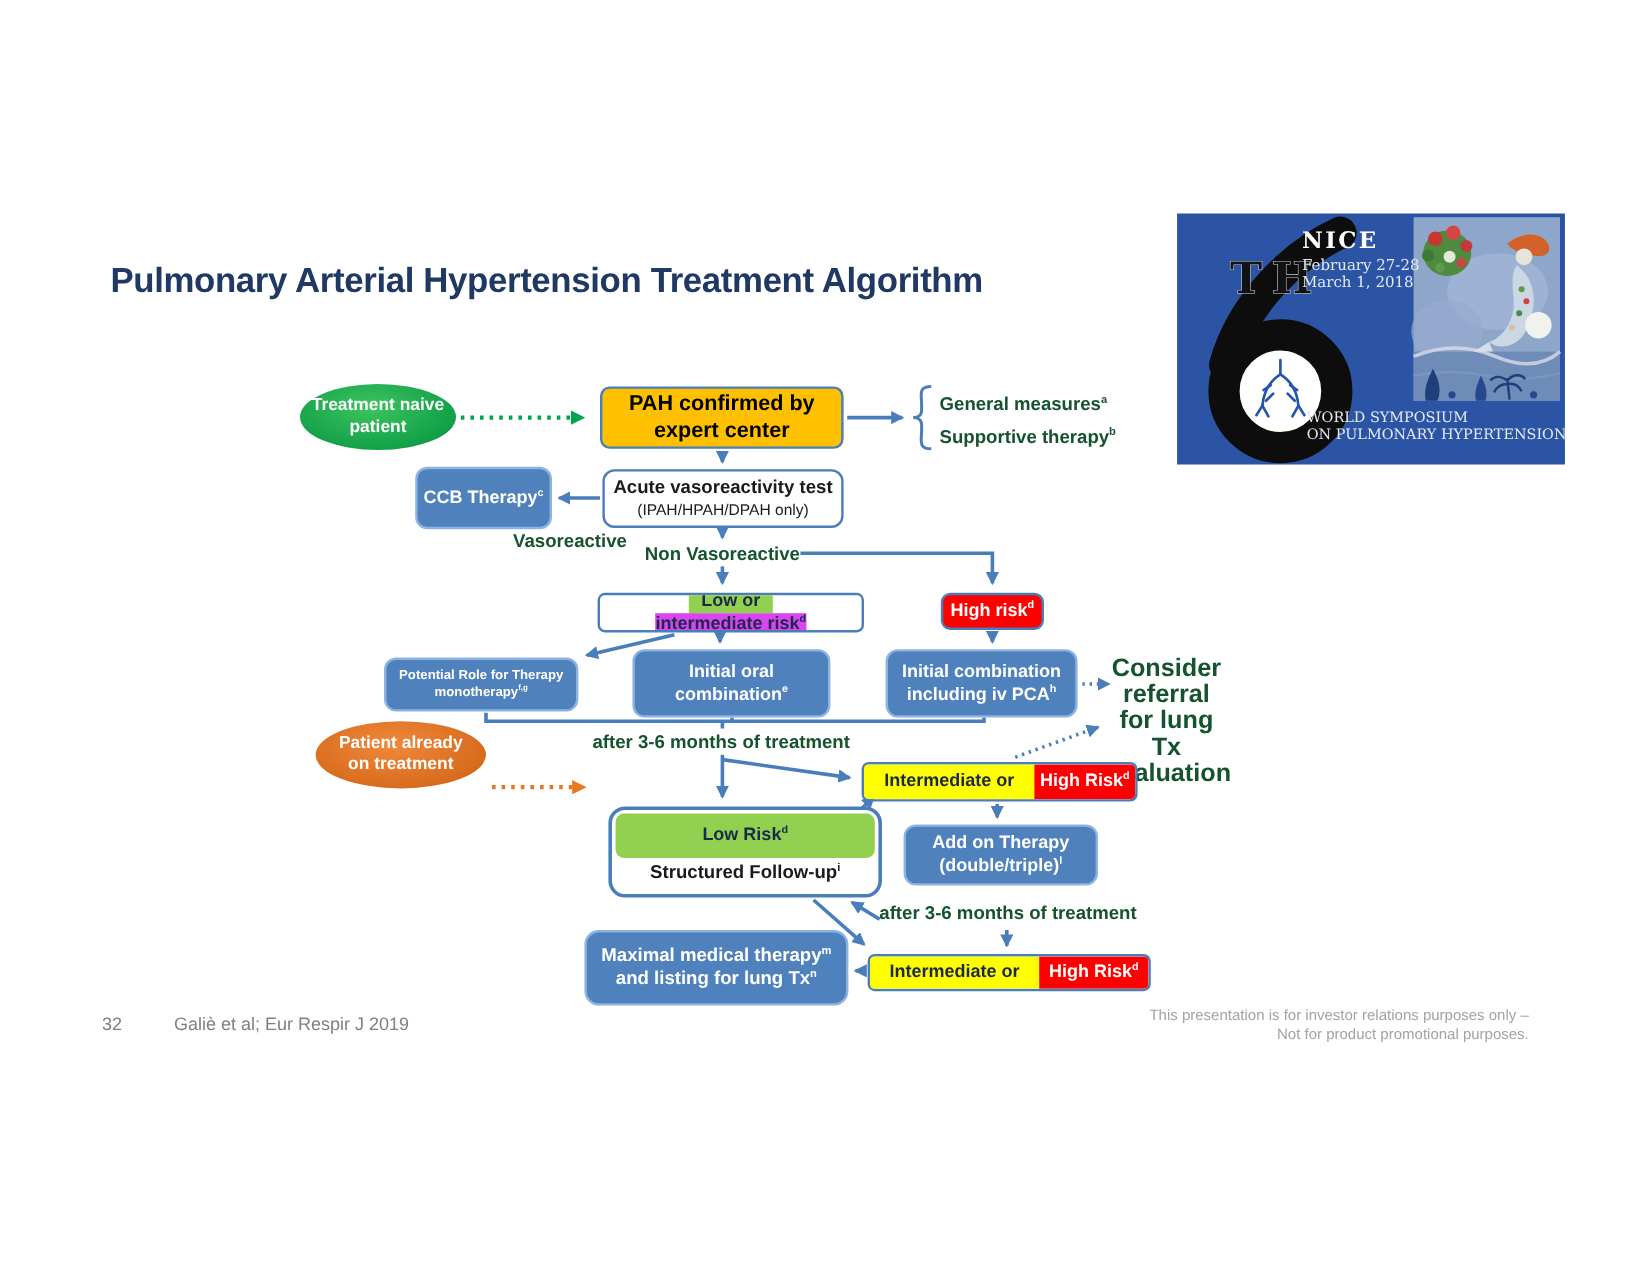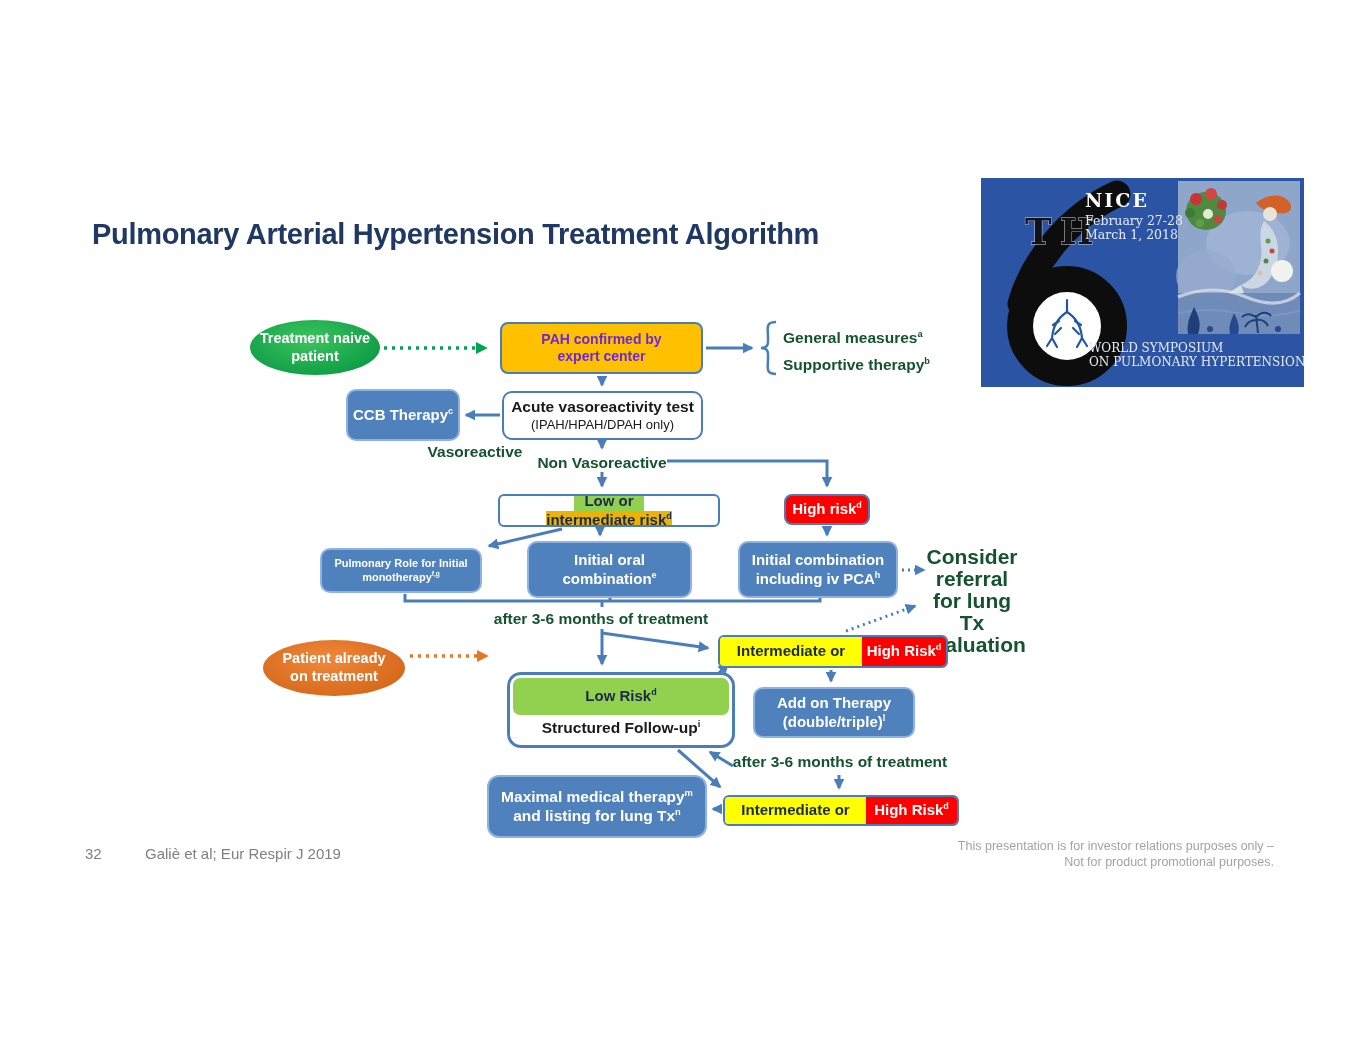--- a/index.html
+++ b/index.html
@@ -84,21 +84,21 @@
 
     <path d="M722,809 L713,809" marker-end="url(#mB)"></path>
   </g>
 </svg>
 
 <div class="node ellipse" style="left:250px;top:320px;width:130px;height:55px;background:radial-gradient(ellipse at 45% 35%,#3cc45e,#00913f);">
   <span>Treatment naive</span>
   <span>patient</span>
 </div>
 
-<div class="node" style="left:500px;top:322px;width:203px;height:52px;background:#ffc000;border:2.5px solid #4a7ebb;border-radius:8px;color:#6d28d9;font-weight:bold;font-size:14px;">
+<div class="node" style="left:500px;top:322px;width:203px;height:52px;background:#ffc000;border:2.5px solid #4a7ebb;border-radius:8px;color:#000000;font-weight:bold;font-size:18px;">
   <span>PAH confirmed by</span>
   <span>expert center</span>
 </div>
 
 <div class="lbl" style="left:783px;top:329px;text-align:left;font-size:15.5px;"><span>General measures</span><sup>a</sup></div>
 <div class="lbl" style="left:783px;top:356px;text-align:left;font-size:15.5px;"><span>Supportive therapy</span><sup>b</sup></div>
 
 <div class="node bluebox" style="left:346px;top:389px;width:114px;height:52px;">
   <span><span>CCB Therapy</span><sup>c</sup></span>
 </div>
@@ -108,31 +108,31 @@
   <span style="font-size:13px;">(IPAH/HPAH/DPAH only)</span>
 </div>
 
 <div class="lbl" style="left:420px;top:443px;width:110px;font-size:15.5px;">Vasoreactive</div>
 <div class="lbl" style="left:536px;top:454px;width:132px;font-size:15.5px;">Non Vasoreactive</div>
 
 <div class="node split" style="left:498px;top:494px;width:222px;height:33px;color:#1b2a4a;flex-direction:column;">
   <div style="width:70px;background:#92d050;">
       <span>Low or</span>
     </div>
-  <div style="flex:1;background:#eab308;">
+  <div style="flex:1;background:#d946ef;">
       <span><span>intermediate risk</span><sup>d</sup></span>
     </div>
 </div>
 
 <div class="node" style="left:784px;top:494px;width:86px;height:31px;background:#ff0000;border:2.5px solid #4a7ebb;border-radius:8px;color:#fff;font-weight:bold;font-size:15px;">
   <span><span>High risk</span><sup>d</sup></span>
 </div>
 
 <div class="node bluebox" style="left:320px;top:548px;width:162px;height:45px;font-size:11px;">
-  <span>Pulmonary Role for Initial</span>
+  <span>Potential Role for Therapy</span>
   <span><span>monotherapy</span><sup>f,g</sup></span>
 </div>
 
 <div class="node bluebox" style="left:527px;top:541px;width:165px;height:57px;">
   <span>Initial  oral</span>
   <span><span>combination</span><sup>e</sup></span>
 </div>
 
 <div class="node bluebox" style="left:738px;top:541px;width:160px;height:57px;">
   <span>Initial combination</span>
@@ -141,21 +141,21 @@
 
 <div class="lbl" style="left:922px;top:546px;width:100px;font-size:21px;line-height:22px;">
   <div>Consider</div>
   <div>referral</div>
   <div>for lung Tx</div>
   <div>evaluation</div>
 </div>
 
 <div class="lbl" style="left:490px;top:610px;width:222px;font-size:15.5px;">after 3-6 months of treatment</div>
 
-<div class="node ellipse" style="left:263px;top:640px;width:142px;height:56px;background:radial-gradient(ellipse at 45% 35%,#f0883b,#cf5f10);">
+<div class="node ellipse" style="left:263px;top:601px;width:142px;height:56px;background:radial-gradient(ellipse at 45% 35%,#f0883b,#cf5f10);">
   <span>Patient already</span>
   <span>on treatment</span>
 </div>
 
 <div class="node split" style="left:718px;top:635px;width:230px;height:33px;">
   <div style="width:142px;background:#ffff00;color:#1b2a4a;">
       <span>Intermediate or</span>
     </div>
   <div style="flex:1;background:#ff0000;color:#fff;">
       <span><span>High Risk</span><sup>d</sup></span>

